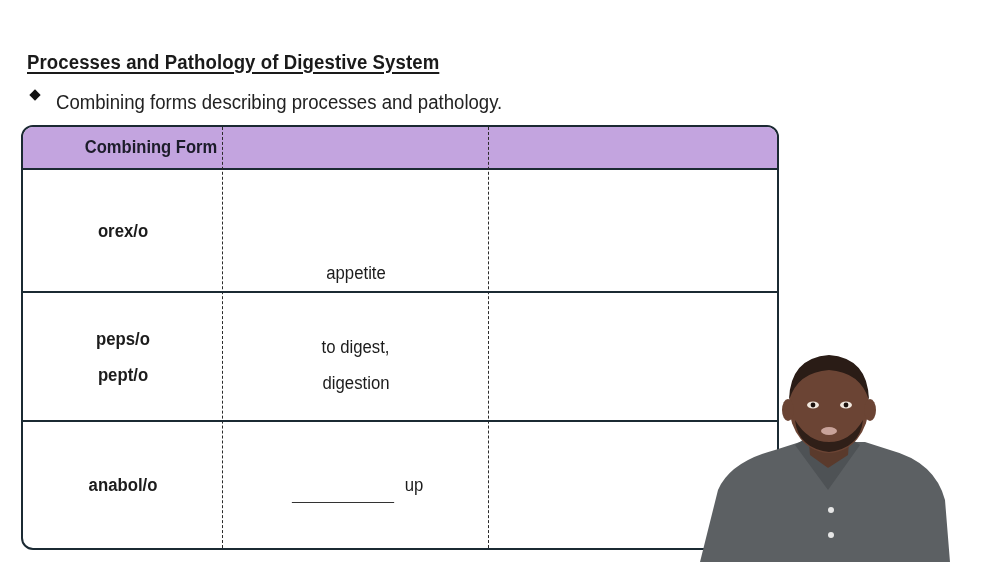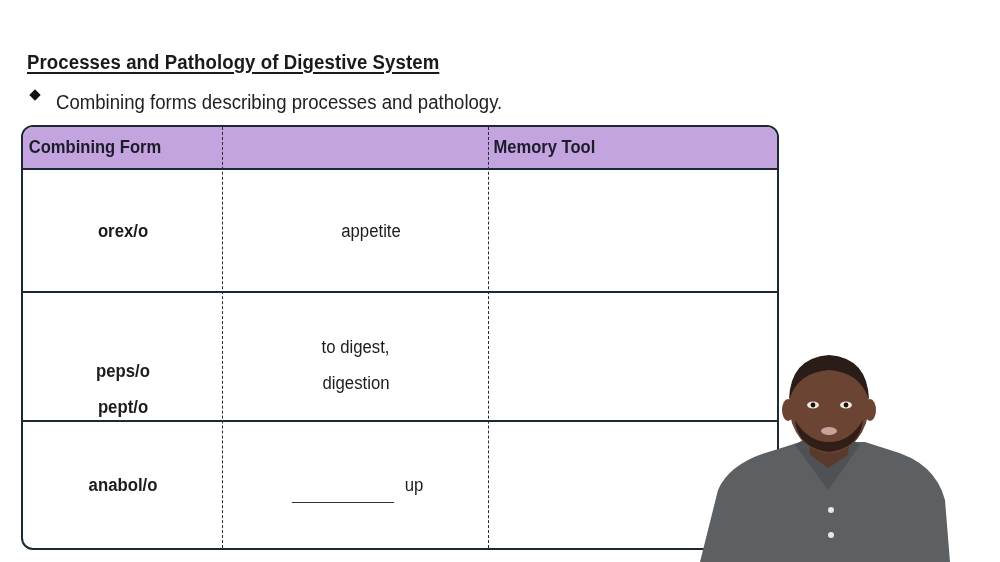--- a/index.html
+++ b/index.html
@@ -65,21 +65,21 @@
       height: 41px;
       background: #c3a4df;
       border-bottom: 2.5px solid #1b2a33;
     }
     .th {
       position: absolute;
       top: 0;
       height: 41px;
       display: flex;
       align-items: center;
-      justify-content: flex-start;
+      justify-content: flex-end;
       font-weight: bold;
       font-size: 18px;
       color: #1c1c2a;
     }
     .th span { transform: scaleX(0.92); display: inline-block; white-space: nowrap; }
     .vdash {
       position: absolute;
       top: 0;
       height: 100%;
       width: 0;
@@ -129,40 +129,37 @@
 <div class="bullet-row">
   <div class="diamond"></div>
   <span class="btext">Combining forms describing processes and pathology.</span>
 </div>
 
 <div class="table-wrap">
   <div class="thead">
     <div class="th" style="left:0;width:200px;">
         <span>Combining Form</span>
       </div>
-    <div class="th" style="left:466px;width:288px;">
-        <span>Memory Tool</span>
-      </div>
   </div>
 
   <div class="vdash" style="left:199px;"></div>
   <div class="vdash" style="left:465px;"></div>
 
   <div class="hrow-line" style="top:164px;"></div>
   <div class="hrow-line" style="top:293px;"></div>
 
   <div class="cell bold" style="left:0;width:200px;top:43px;height:121px;">
     <span>orex/o</span>
   </div>
-  <div class="cell" style="left:215px;width:266px;top:43px;height:121px;">
+  <div class="cell" style="left:200px;width:266px;top:43px;height:121px;justify-content:flex-end;">
     <span>appetite</span>
   </div>
   <div class="cell" style="left:466px;width:288px;top:43px;height:121px;"></div>
 
-  <div class="cell bold" style="left:0;width:200px;top:166px;height:127px;margin-top:32px;">
+  <div class="cell bold" style="left:0;width:200px;top:166px;height:127px;">
     <span>peps/o</span>
     <span>pept/o</span>
   </div>
   <div class="cell" style="left:200px;width:266px;top:166px;height:143px;">
     <span>to digest,</span>
     <span>digestion</span>
   </div>
   <div class="cell" style="left:466px;width:288px;top:166px;height:127px;"></div>
 
   <div class="cell bold" style="left:0;width:200px;top:295px;height:126px;">

